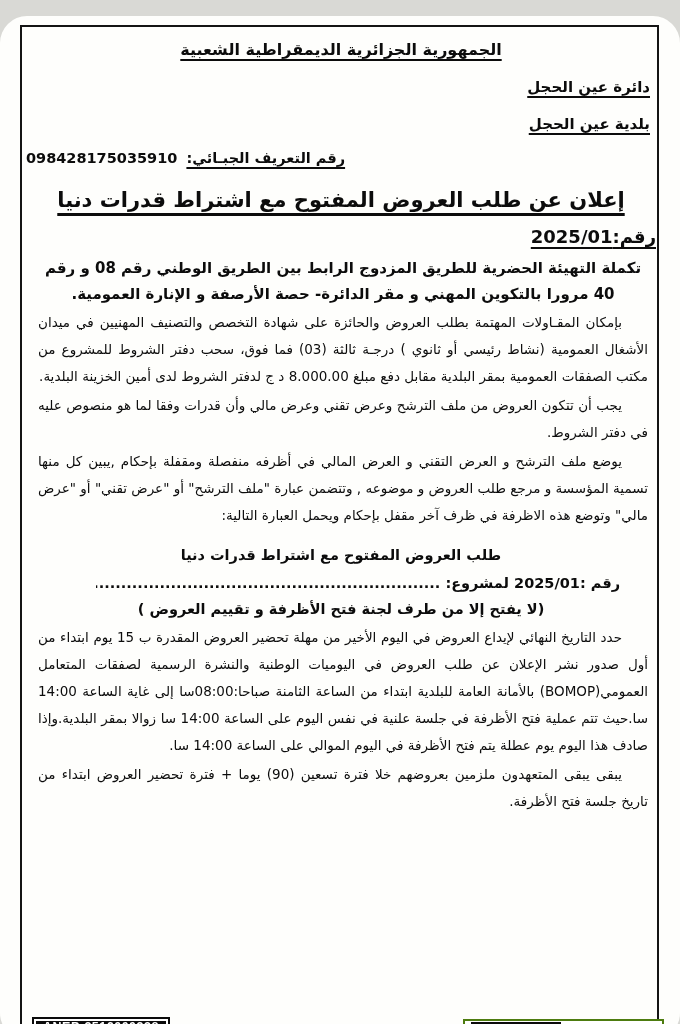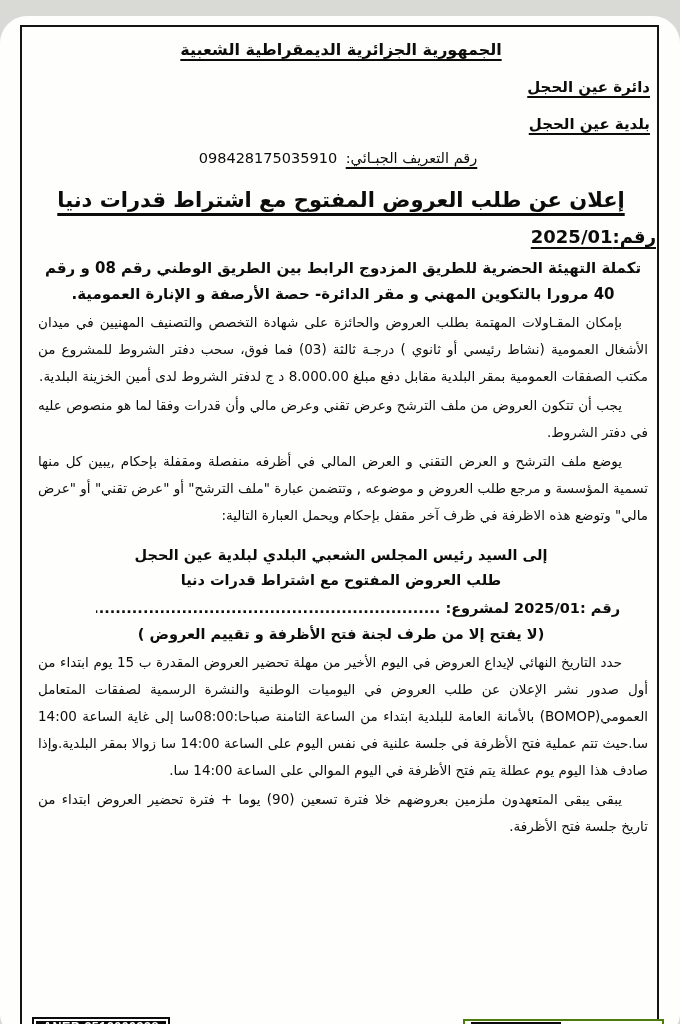--- a/index.html
+++ b/index.html
@@ -18,21 +18,21 @@
   .republic {
     margin:14px 0 0; text-align:center; font-size:16px; font-weight:bold;
     text-decoration:underline; text-decoration-thickness:2px; text-underline-offset:4px;
     letter-spacing:.3px;
   }
   .authority { margin-top:8px; }
   .auth-line {
     margin:19px 6px 0 0; text-align:right; font-size:15px; font-weight:bold;
     text-decoration:underline; text-decoration-thickness:2px; text-underline-offset:4px;
   }
-  .tax-line { margin:17px 6px 0 0; text-align:center; font-size:14.5px; font-weight:normal; }
+  .tax-line { margin:17px 6px 0 0; text-align:left; font-size:14.5px; font-weight:bold; }
   .tax-line .lbl { text-decoration:underline; text-decoration-thickness:2px; text-underline-offset:4px; }
   .tax-line .val { text-decoration:none; margin-right:4px; letter-spacing:.5px; }
 
   .notice-title {
     margin:22px 0 0; text-align:center; font-size:21px; font-weight:bold;
     text-decoration:underline; text-decoration-thickness:2.5px; text-underline-offset:6px;
   }
   .notice-number {
     margin:14px 0 0; font-size:18px; font-weight:bold;
     text-decoration:underline; text-decoration-thickness:2px; text-underline-offset:4px;
@@ -98,21 +98,20 @@
     <h2 class="notice-title">إعلان عن طلب العروض المفتوح مع اشتراط قدرات دنيا</h2>
     <h3 class="notice-number">رقم:2025/01</h3>
 
     <p class="project">تكملة التهيئة الحضرية للطريق المزدوج الرابط بين الطريق الوطني رقم 08 و رقم 40 مرورا بالتكوين المهني و مقر الدائرة- حصة الأرصفة و الإنارة العمومية.</p>
 
     <p class="body-par">بإمكان المقـاولات المهتمة بطلب العروض والحائزة على شهادة التخصص والتصنيف المهنيين في ميدان الأشغال العمومية (نشاط رئيسي أو ثانوي ) درجـة ثالثة (03) فما فوق، سحب دفتر الشروط للمشروع من مكتب الصفقات العمومية بمقر البلدية مقابل دفع مبلغ 8.000.00 د ج لدفتر الشروط لدى أمين الخزينة البلدية.</p>
     <p class="body-par">يجب أن تتكون العروض من ملف الترشح وعرض تقني وعرض مالي وأن قدرات وفقا لما هو منصوص عليه في دفتر الشروط.</p>
     <p class="body-par">يوضع ملف الترشح و العرض التقني و العرض المالي في أظرفه منفصلة ومقفلة بإحكام ,يبين كل منها تسمية المؤسسة و مرجع طلب العروض و موضوعه , وتتضمن عبارة "ملف الترشح" أو "عرض تقني" أو "عرض مالي" وتوضع هذه الاظرفة في ظرف آخر مقفل بإحكام ويحمل العبارة التالية:</p>
 
     <div class="envelope">
-      <div class="env-line">إلى السيد رئيس المجلس الشعبي البلدي لبلدية عين الحجل</div>
       <div class="env-line">طلب العروض المفتوح مع اشتراط قدرات دنيا</div>
       <div class="env-number">رقم :2025/01  لمشروع: ................................................................</div>
       <div class="env-line">(لا يفتح إلا من طرف لجنة فتح الأظرفة و تقييم العروض  )</div>
     </div>
 
     <p class="body-par">حدد التاريخ النهائي لإيداع العروض في اليوم الأخير من مهلة تحضير العروض المقدرة ب 15 يوم ابتداء من أول صدور نشر  الإعلان عن طلب العروض في اليوميات الوطنية والنشرة الرسمية لصفقات المتعامل العمومي(BOMOP) بالأمانة العامة للبلدية ابتداء من الساعة الثامنة صباحا:08:00سا إلى غاية الساعة 14:00 سا.حيث تتم عملية فتح الأظرفة في جلسة علنية في نفس اليوم على الساعة 14:00 سا زوالا بمقر البلدية.وإذا صادف هذا اليوم يوم عطلة يتم فتح الأظرفة في اليوم الموالي على الساعة 14:00 سا.</p>
     <p class="body-par">يبقى يبقى المتعهدون ملزمين بعروضهم خلا فترة تسعين (90) يوما + فترة تحضير العروض ابتداء من تاريخ جلسة فتح الأظرفة.</p>
   </div>
 
   <div class="bottom-rule"></div>

